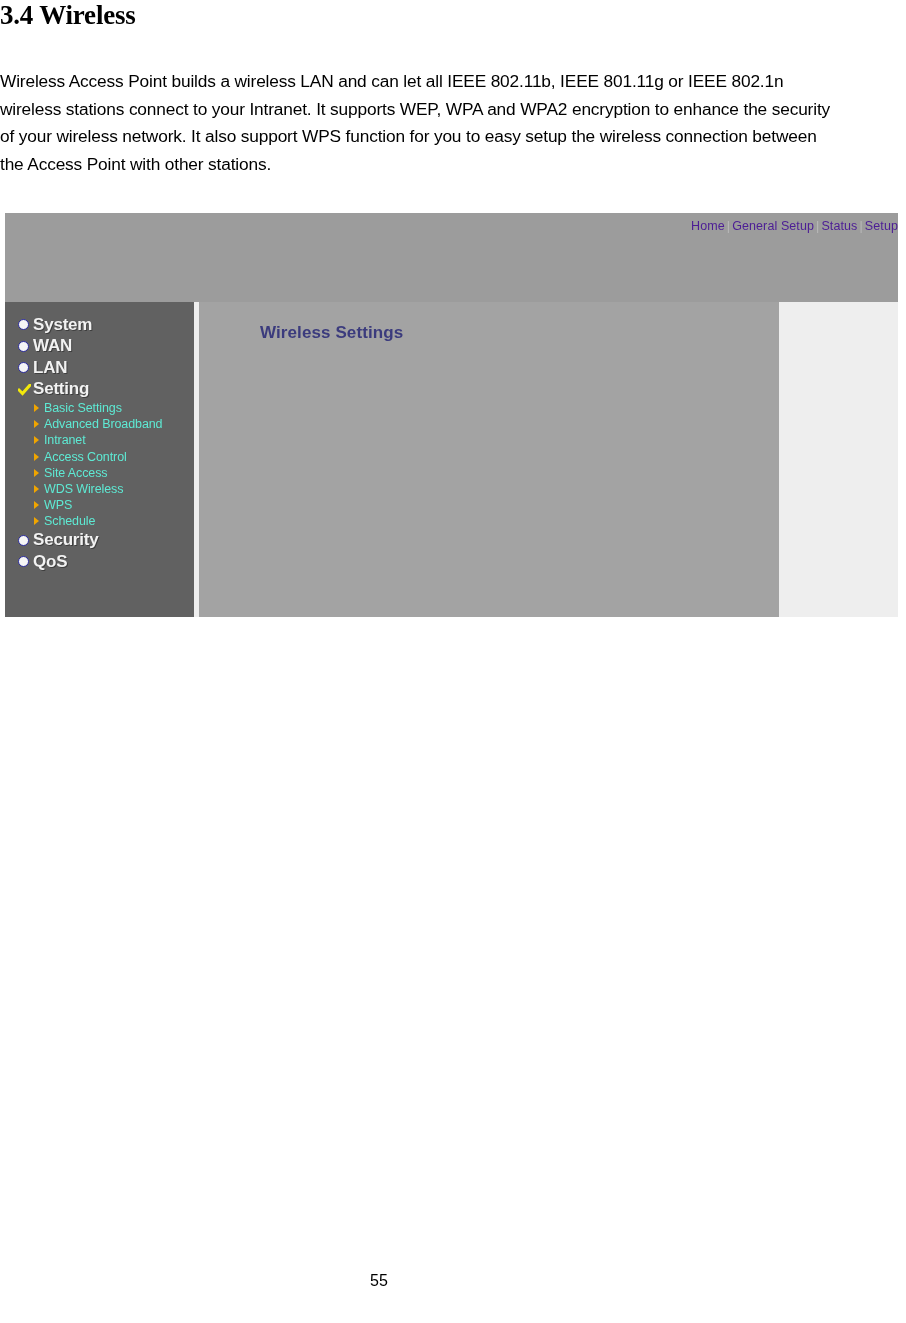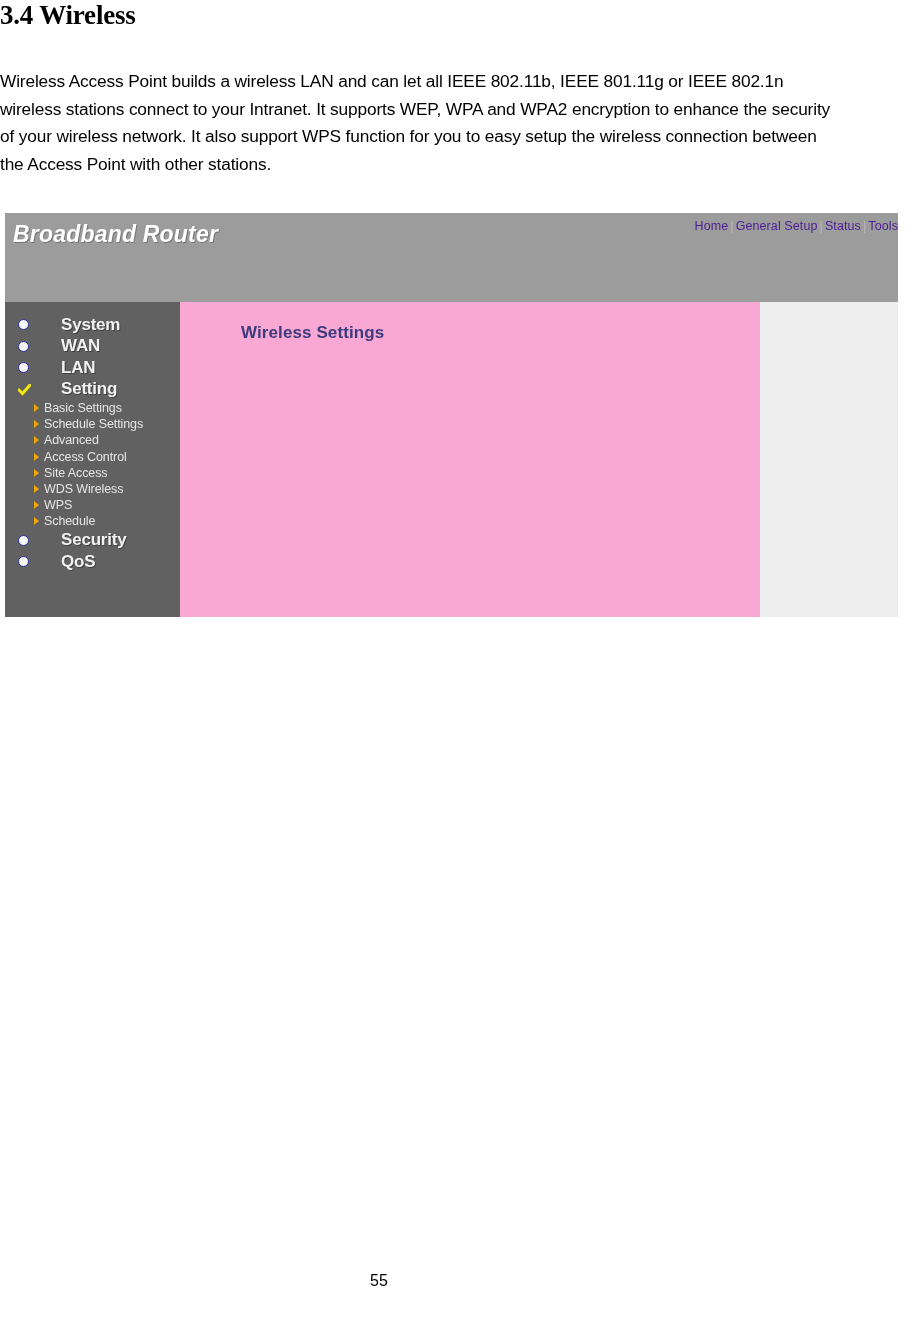--- a/index.html
+++ b/index.html
@@ -108,21 +108,20 @@
     background: #616161;
   }
 
   .nav-top-item {
     position: relative;
     height: 21.5px;
     padding-left: 13px;
     display: flex;
     align-items: center;
     white-space: nowrap;
-    gap: 28px;
   }
   .nav-top-item .nav-label {
     font-family: "Liberation Sans", sans-serif;
     font-size: 17px;
     font-weight: bold;
     color: #f2f2f2;
     letter-spacing: -0.2px;
     text-shadow: 1px 1px 0 rgba(40,40,40,0.6);
   }
 
@@ -149,43 +148,43 @@
   .nav-sub-item {
     height: 16.2px;
     padding-left: 29px;
     display: flex;
     align-items: center;
     white-space: nowrap;
   }
   .nav-sub-item .nav-sub-label {
     font-family: "Liberation Sans", sans-serif;
     font-size: 12.5px;
-    color: #e5e5e5;
+    color: #5eead4;
     letter-spacing: -0.1px;
   }
   .arrow-icon {
     width: 0;
     height: 0;
     border-left: 5px solid #f0a500;
     border-top: 4px solid transparent;
     border-bottom: 4px solid transparent;
     margin-right: 5px;
     flex: 0 0 auto;
   }
 
   .sidebar-nav { padding-top: 12px; }
 
   
   .router-main {
     position: absolute;
-    left: 175px;
+    left: 194px;
     top: 89px;
     width: 580px;
     height: 315px;
-    background: #f9a8d4;
+    background: #a3a3a3;
   }
 
   .main-title {
     position: absolute;
     left: 61px;
     top: 21px;
     font-family: "Liberation Sans", sans-serif;
     font-weight: bold;
     font-size: 17px;
     color: #3b3b7d;
@@ -208,23 +207,22 @@
 </head>
 <body>
 
 <div class="doc-heading">3.4 Wireless</div>
 
 <div class="doc-paragraph">Wireless Access Point builds a wireless LAN and can let all IEEE 802.11b, IEEE 801.11g or IEEE 802.1n wireless stations connect to your Intranet. It supports WEP, WPA and WPA2 encryption to enhance the security of your wireless network. It also support WPS function for you to easy setup the wireless connection between the Access Point with other stations.</div>
 
 <div class="router-ui">
 
   <div class="router-header">
-    <div class="router-logo">Broadband Router</div>
     <div class="router-topnav">
-      <span class="nav-link">Home</span><span class="nav-sep">|</span><span class="nav-link">General Setup</span><span class="nav-sep">|</span><span class="nav-link">Status</span><span class="nav-sep">|</span><span class="nav-link">Tools</span>
+      <span class="nav-link">Home</span><span class="nav-sep">|</span><span class="nav-link">General Setup</span><span class="nav-sep">|</span><span class="nav-link">Status</span><span class="nav-sep">|</span><span class="nav-link">Setup</span>
     </div>
   </div>
 
   <div class="router-sidebar">
     <div class="sidebar-nav">
 
       <div class="nav-top-item">
         <span class="bullet-icon"></span>
         <span class="nav-label">System</span>
       </div>
@@ -247,25 +245,25 @@
         </span>
         <span class="nav-label">Setting</span>
       </div>
 
       <div class="nav-sub-item">
         <span class="arrow-icon"></span>
         <span class="nav-sub-label">Basic Settings</span>
       </div>
       <div class="nav-sub-item">
         <span class="arrow-icon"></span>
-        <span class="nav-sub-label">Schedule Settings</span>
-      </div>
-      <div class="nav-sub-item">
-        <span class="arrow-icon"></span>
-        <span class="nav-sub-label">Advanced</span>
+        <span class="nav-sub-label">Advanced Broadband</span>
+      </div>
+      <div class="nav-sub-item">
+        <span class="arrow-icon"></span>
+        <span class="nav-sub-label">Intranet</span>
       </div>
       <div class="nav-sub-item">
         <span class="arrow-icon"></span>
         <span class="nav-sub-label">Access Control</span>
       </div>
       <div class="nav-sub-item">
         <span class="arrow-icon"></span>
         <span class="nav-sub-label">Site Access</span>
       </div>
       <div class="nav-sub-item">

